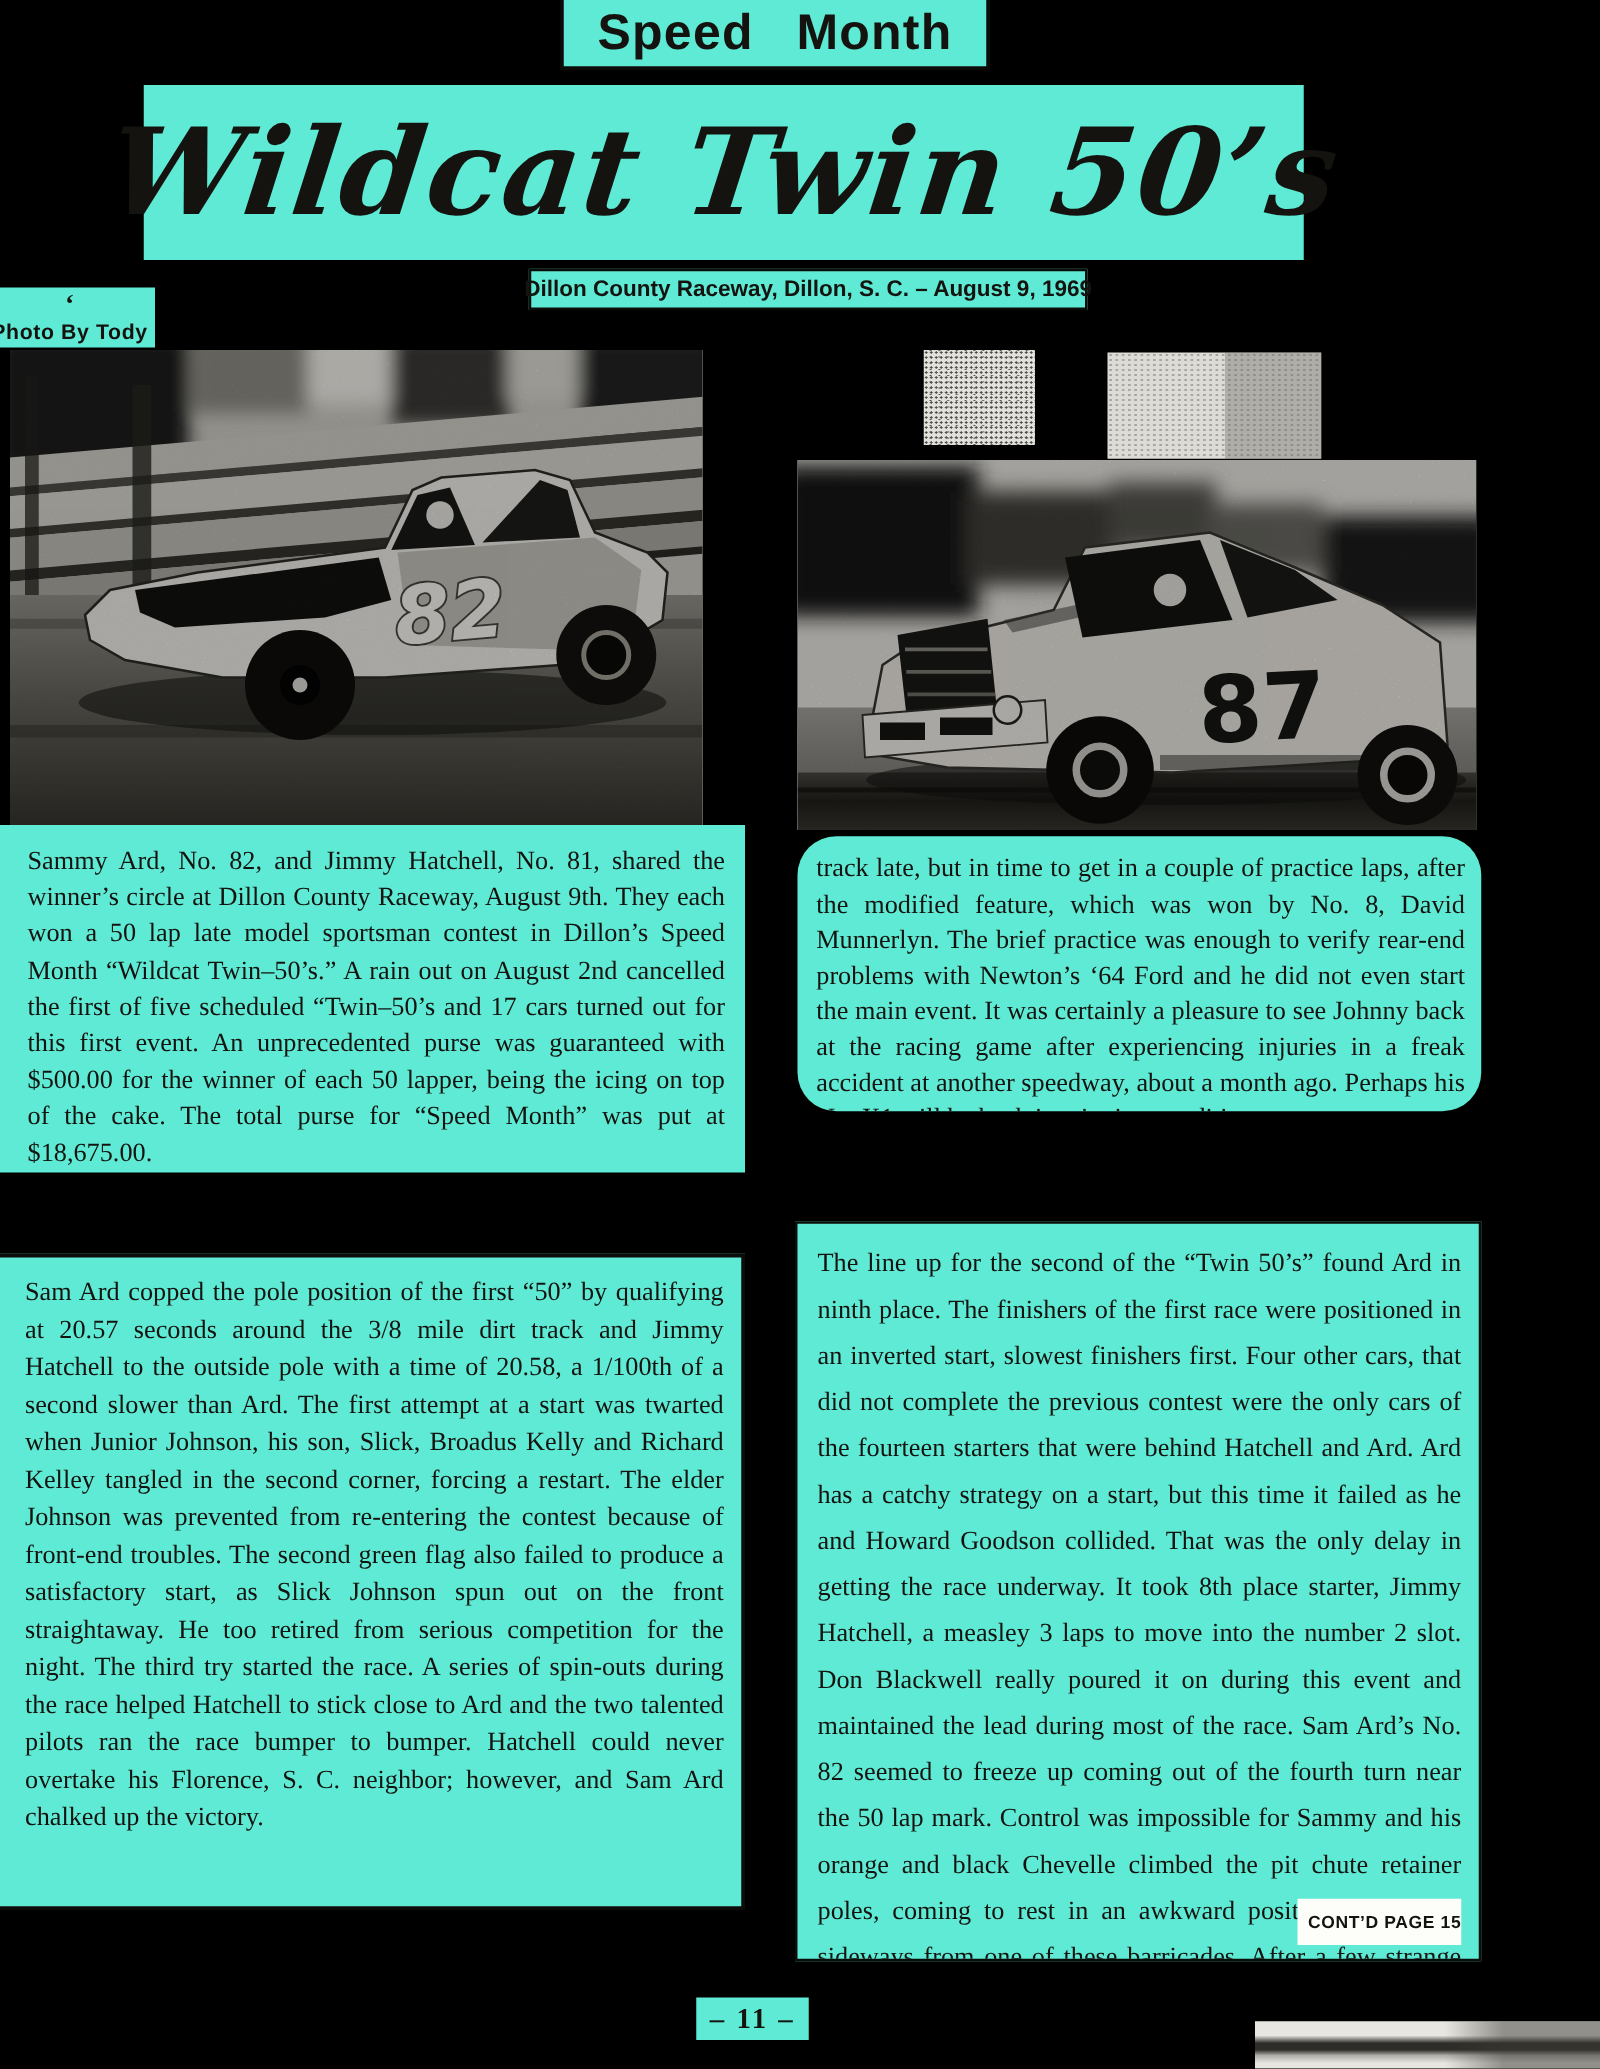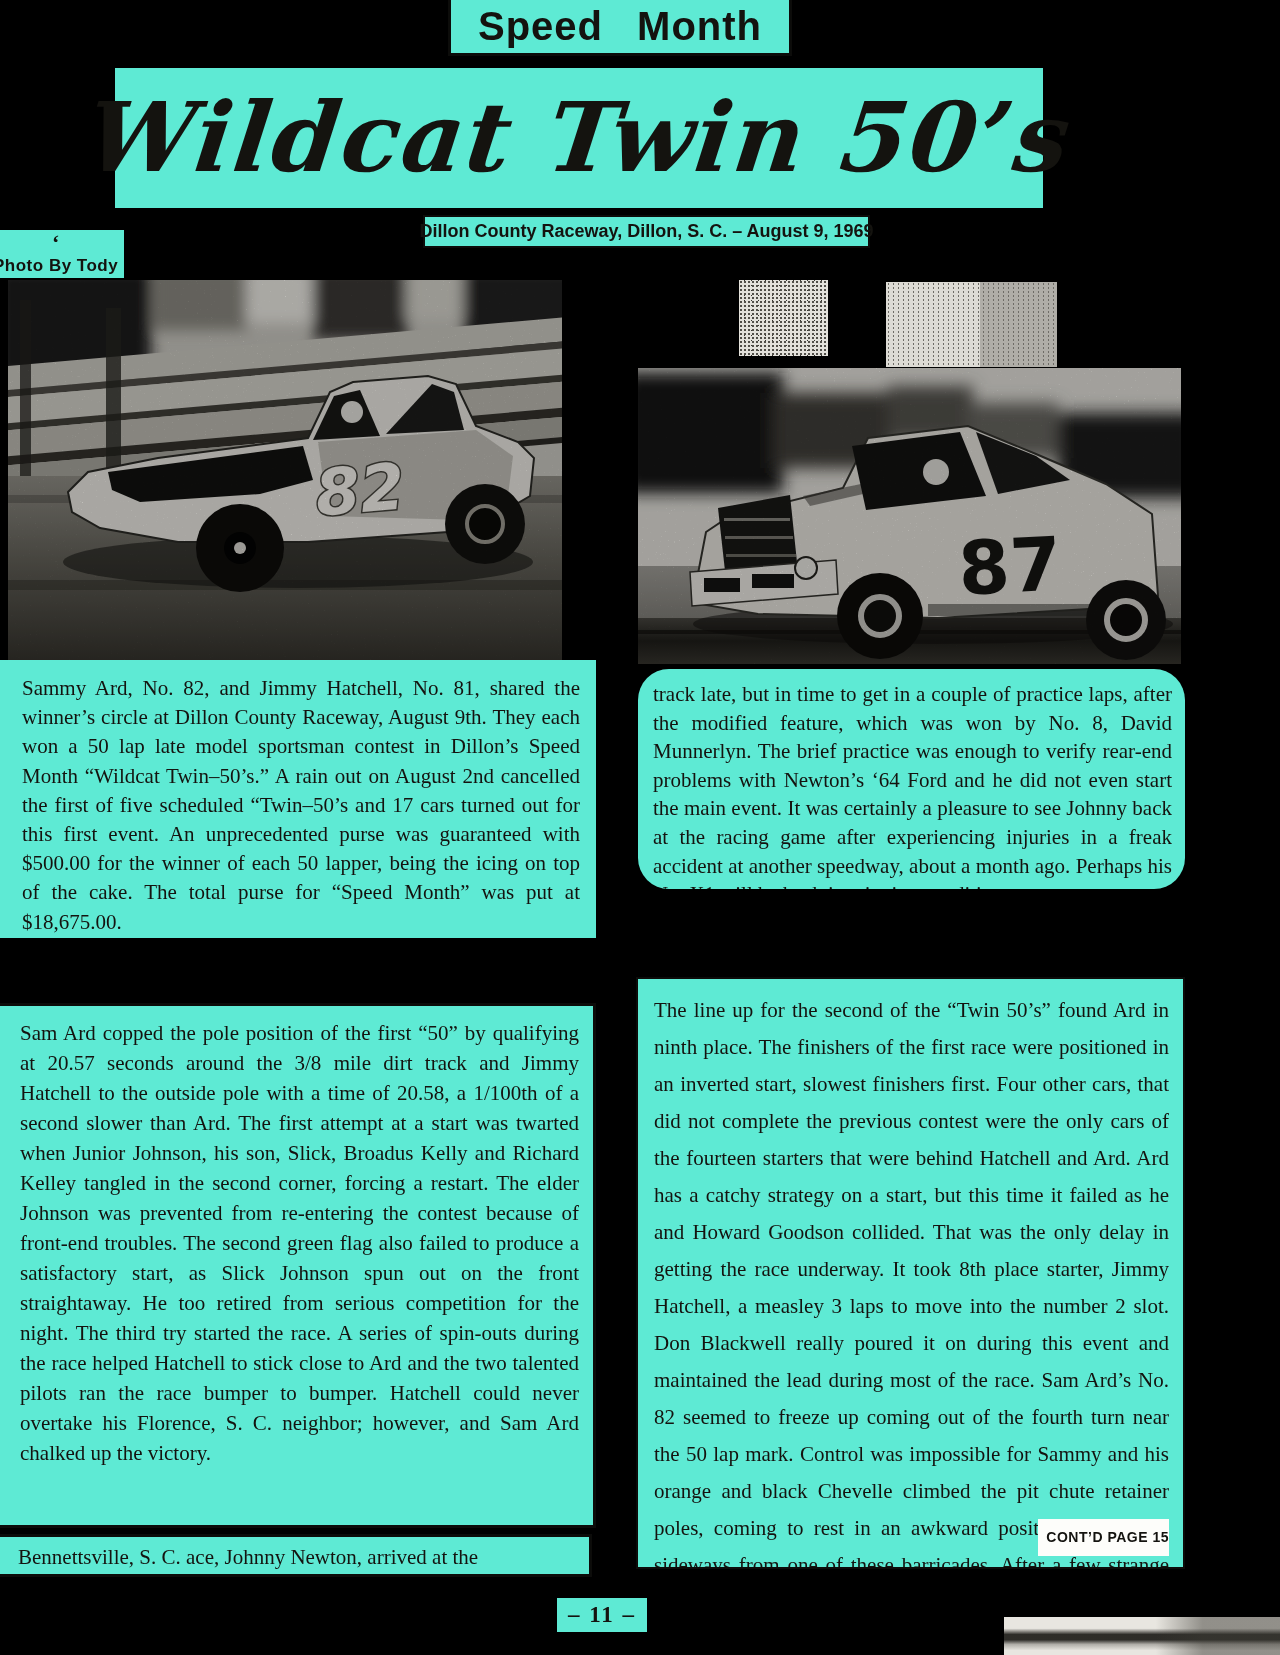--- a/index.html
+++ b/index.html
@@ -243,23 +243,20 @@
       <rect width="543" height="296" filter="url(#grainR)" opacity="0.3"></rect>
     </svg>
   </div>
 
   <div class="wbox article blk-l1">
     <p>Sammy Ard, No. 82, and Jimmy Hatchell, No. 81, shared the winner’s circle at Dillon County Raceway, August 9th.  They each won a 50 lap late model sportsman contest in Dillon’s Speed Month “Wildcat Twin–50’s.”  A rain out on August 2nd cancelled the first of five scheduled “Twin–50’s and 17 cars turned out for this first event.  An unprecedented purse was guaranteed with $500.00 for the winner of each 50 lapper, being the icing on top of the cake.  The total purse for “Speed Month” was put at $18,675.00.</p>
   </div>
   <div class="wbox article blk-l2">
     <p>Sam Ard copped the pole position of the first “50” by qualifying at 20.57 seconds around the 3/8 mile dirt track and Jimmy Hatchell to the outside pole with a time of 20.58, a 1/100th of a second slower than Ard.  The first attempt at a start was twarted when Junior Johnson, his son, Slick, Broadus Kelly and Richard Kelley tangled in the second corner, forcing a restart.  The elder Johnson was prevented from re-entering the contest because of front-end troubles.  The second green flag also failed to produce a satisfactory start, as Slick Johnson spun out on the front straightaway.  He too retired from serious competition for the night.  The third try started the race.  A series of spin-outs during the race helped Hatchell to stick close to Ard and the two talented pilots ran the race bumper to bumper.  Hatchell could never overtake his Florence, S. C. neighbor; however, and Sam Ard chalked up the victory.</p>
   </div>
-  <div class="wbox article blk-l3">
-    <p>Bennettsville, S. C. ace, Johnny Newton, arrived at the</p>
-  </div>
 
   <div class="wbox article blk-r1">
     <p>track late, but in time to get in a couple of practice laps, after the modified feature, which was won by No. 8, David Munnerlyn.  The brief practice was enough to verify rear-end problems with Newton’s ‘64 Ford and he did not even start the main event.  It was certainly a pleasure to see Johnny back at the racing game after experiencing injuries in a freak accident at another speedway, about a month ago.  Perhaps his No. X1 will be back in winning condition soon.</p>
   </div>
   <div class="wbox article blk-r2">
     <p>The line up for the second of the “Twin 50’s” found Ard in ninth place.  The finishers of the first race were positioned in an inverted start, slowest finishers first.  Four other cars, that did not complete the previous contest were the only cars of the fourteen starters that were behind Hatchell and Ard.  Ard has a catchy strategy on a start, but this time it failed as he and Howard Goodson collided.  That was the only delay in getting the race underway.  It took 8th place starter, Jimmy Hatchell, a measley 3 laps to move into the number 2 slot.  Don Blackwell really poured it on during this event and maintained the lead during most of the race.  Sam Ard’s No. 82 seemed to freeze up coming out of the fourth turn near the 50 lap mark.  Control was impossible for Sammy and his orange and black Chevelle climbed the pit chute retainer poles, coming to rest in an awkward position, suspended sideways from one of these barricades.  After a few strange moments in the air, No. 82 bounced down.  He was not hurt.</p>
     <span class="contd">CONT’D PAGE 15</span>
   </div>
 
   <div class="wbox pagenum">

